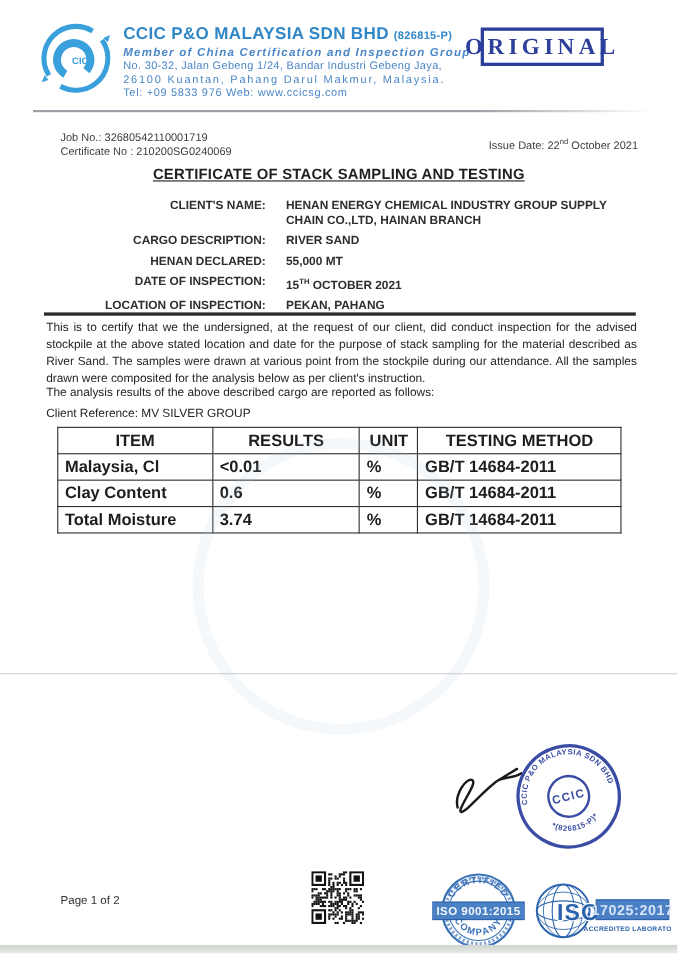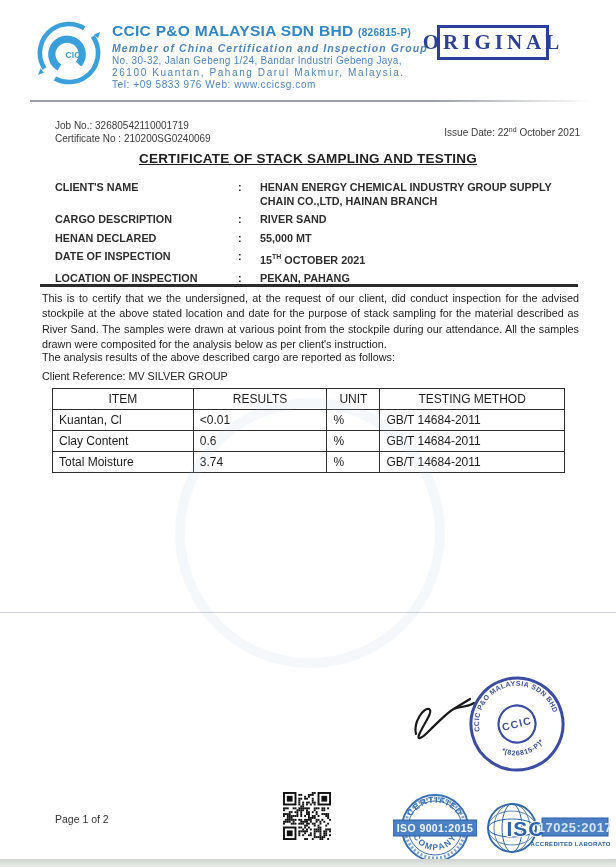--- a/index.html
+++ b/index.html
@@ -32,36 +32,36 @@
   .meta-left { position:absolute; left:55px; top:119px; font-size:10px; color:#3c3c3c; line-height:13px; }
   .issue-date { position:absolute; right:36px; top:126px; font-size:10px; color:#3c3c3c; }
   .issue-date sup { font-size:7px; }
 
   .doc-title { position:absolute; left:0; right:0; top:151px; text-align:center;
     font-size:13.5px; font-weight:bold; color:#1f1f1f; text-decoration:underline; letter-spacing:.2px; }
 
   
   .client-info { position:absolute; left:55px; top:181px; width:523px; }
   .crow { display:flex; margin-bottom:5px; font-size:10.8px; font-weight:bold; color:#2e2e2e; line-height:13.5px; }
-  .crow .lbl { flex:0 0 183px; }
+  .crow .lbl { flex:0 0 183px;text-align:right; }
   .crow .col { flex:0 0 22px; }
   .crow .val { flex:1; }
   .crow sup { font-size:7px; }
 
   .rule-heavy { position:absolute; left:40px; top:284px; width:538px; height:2.5px; background:#2b2b2b; }
 
   
   .certify { position:absolute; left:42px; top:291px; width:537px; font-size:10.8px; line-height:15.3px; text-align:justify; color:#242424; }
   .analysis { position:absolute; left:42px; top:351px; font-size:10.8px; color:#242424; }
   .clientref { position:absolute; left:42px; top:370px; font-size:10.8px; color:#242424; }
 
   
   table.results { position:absolute; left:52px; top:388px; width:513px; border-collapse:collapse; }
   table.results th, table.results td {
-    border:1.6px solid #2e2e2e; font-size:12px; font-weight:normal; color:#1d1d1d; padding:3px 6px; height:13px;
+    border:1.6px solid #2e2e2e; font-size:15px; font-weight:bold; color:#1d1d1d; padding:3px 6px; height:13px;
   }
   table.results th { text-align:center; }
   td.c { }
   td.l { text-align:left; }
 
   
   .ghost-circle { position:absolute; left:175px; top:398px; width:270px; height:270px; border-radius:50%;
     border:10px solid rgba(176,198,224,.13); }
   .fold-line { position:absolute; left:0; top:612px; width:616px; height:1px; background:rgba(150,160,172,.45); }
   .scanner-edge { position:absolute; left:0; bottom:0; width:616px; height:8px;
@@ -160,21 +160,21 @@
     <thead>
       <tr>
         <th>ITEM</th>
         <th>RESULTS</th>
         <th>UNIT</th>
         <th>TESTING METHOD</th>
       </tr>
     </thead>
     <tbody>
       <tr>
-        <td class="l">Kuantan, Cl</td>
+        <td class="l">Malaysia, Cl</td>
         <td class="c">&lt;0.01</td>
         <td class="c">%</td>
         <td class="l">GB/T 14684-2011</td>
       </tr>
       <tr>
         <td class="l">Clay Content</td>
         <td class="c">0.6</td>
         <td class="c">%</td>
         <td class="l">GB/T 14684-2011</td>
       </tr>

